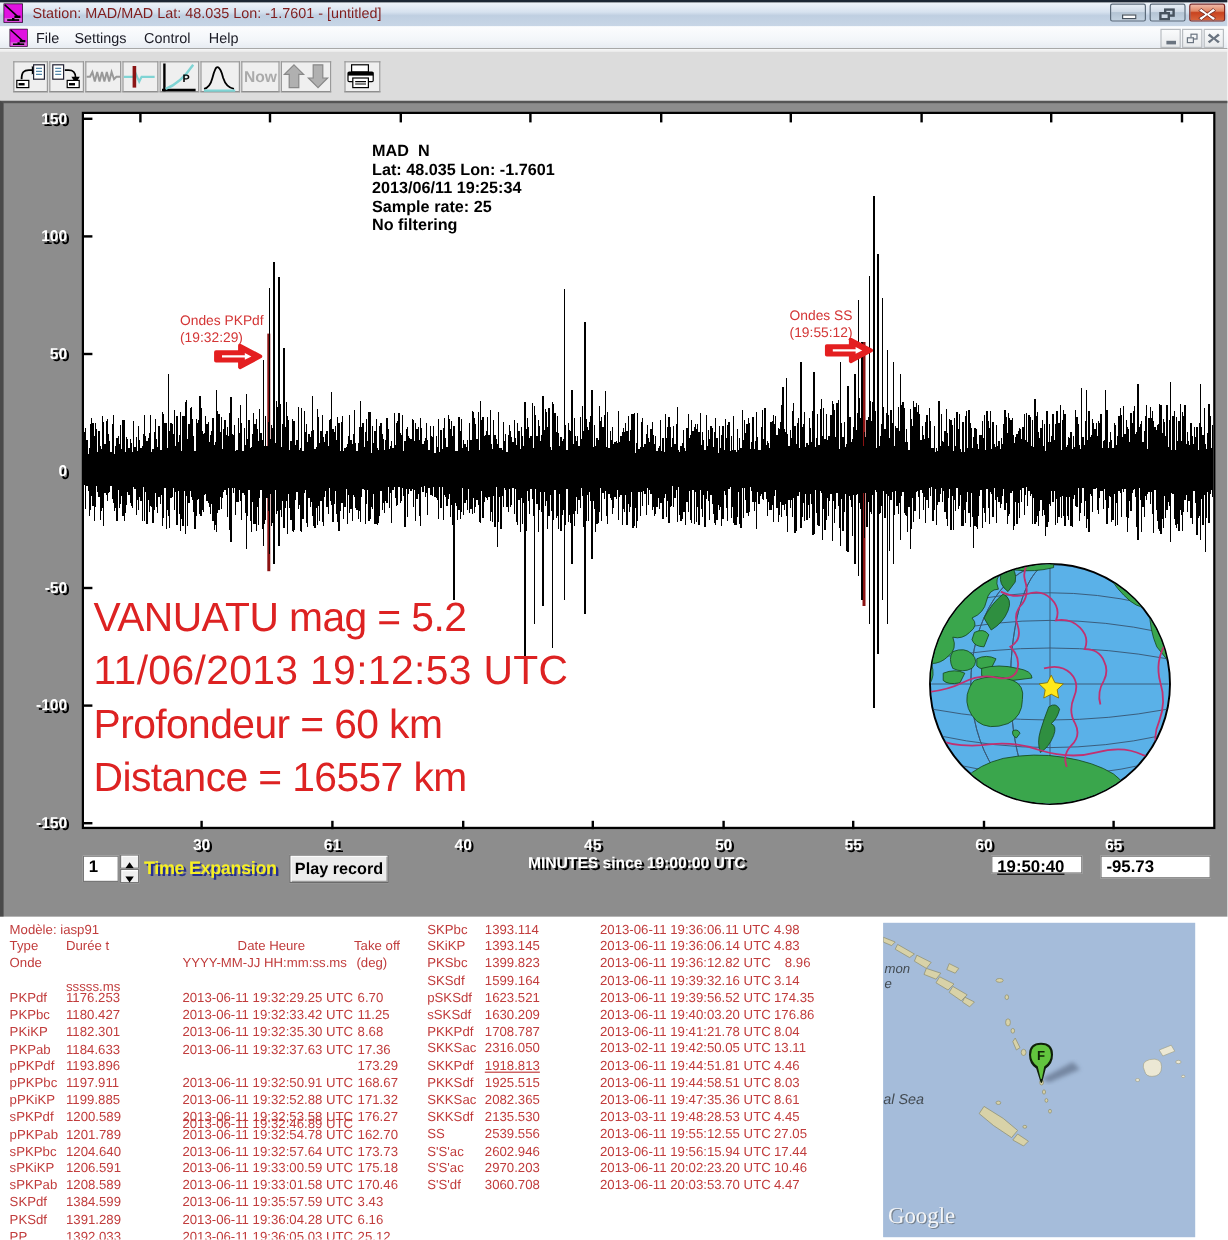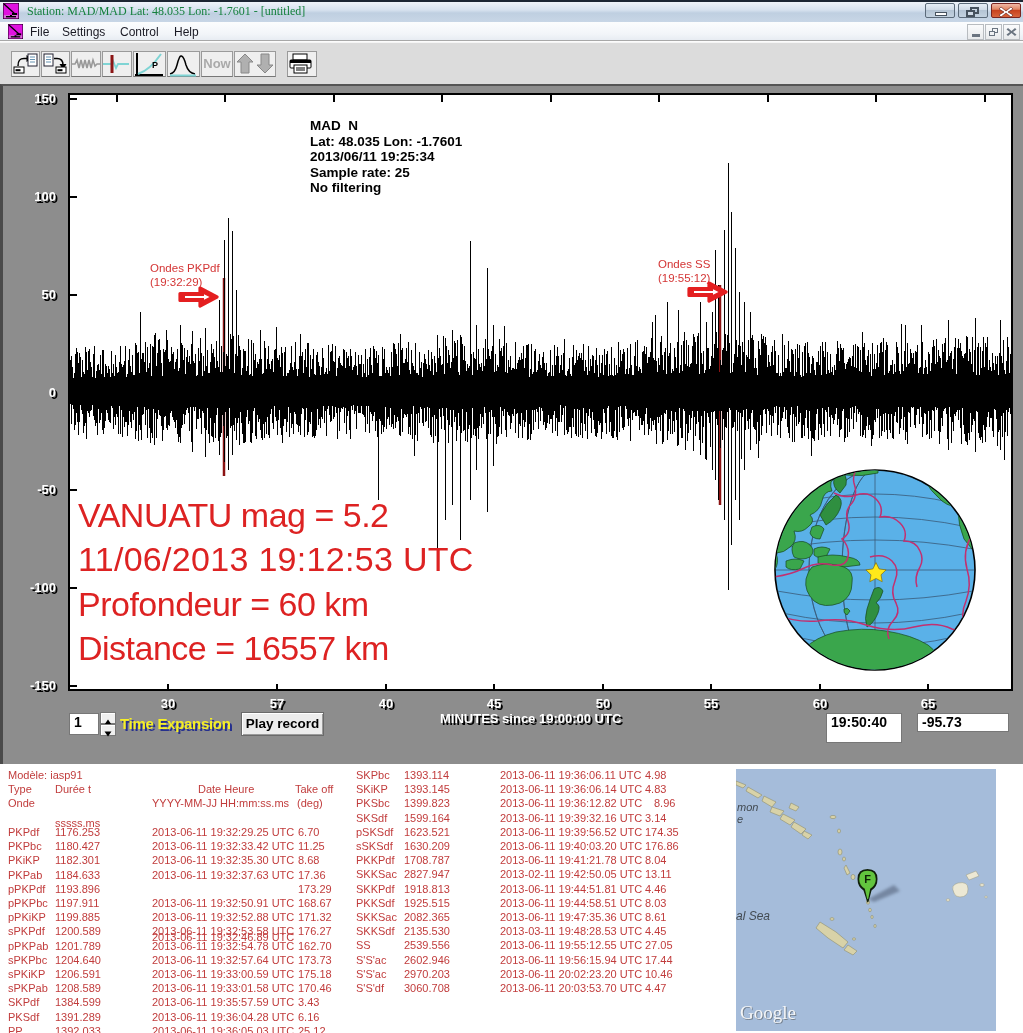--- a/index.html
+++ b/index.html
@@ -2,21 +2,21 @@
 <html><head><meta charset="utf-8"><style>
 html,body{margin:0;padding:0;width:1023px;height:1033px;overflow:hidden;background:#fff;
 font-family:"Liberation Sans",sans-serif;}
 *{box-sizing:border-box;}
 .abs{position:absolute;}
 #root{position:relative;width:1023px;height:1033px;}
 
 #titlebar{left:0;top:0;width:1023px;height:22px;
 background:linear-gradient(#eef3f9 0%,#d7e2ef 40%,#bfcfe1 55%,#c8d6e6 100%);
 border-top:2px solid #1c2633;}
-#titletext{left:27px;top:4px;font-size:12px;color:#15803d;font-family:Liberation Serif, serif;}
+#titletext{left:27px;top:4px;font-size:12px;color:#7f1d1d;}
 .winbtn{top:3px;height:15px;border:1px solid #5c6b7a;border-radius:2px;
 background:linear-gradient(#e6eef6 0%,#cfdae6 45%,#b4c4d4 50%,#c3d2e0 100%);}
 #btnmin{left:925px;width:30px;}
 #btnmax{left:958px;width:30px;}
 #btnclose{left:991px;width:30px;border:1px solid #7a2520;
 background:linear-gradient(#f0b8a6 0%,#e08765 40%,#c8431f 50%,#d8643c 100%);}
 
 #menubar{left:0;top:22px;width:1023px;height:20px;
 background:linear-gradient(#fcfdfe 0%,#f2f5f9 60%,#e4e9f0 100%);}
 .menuitem{top:25px;font-size:12px;color:#1a1a24;}
@@ -256,41 +256,41 @@
 <path d="M96 88 Q110 84 118 92 Q126 100 121 112 Q116 124 122 134 Q127 144 119 152 Q111 160 115 170"></path>
 <path d="M-2 144 Q20 154 44 152 Q70 148 92 156 Q118 164 140 158 Q162 152 178 160 Q188 164 200 156"></path>
 <path d="M198 66 Q188 82 193 100 Q198 116 192 132 Q186 146 191 158"></path>
 <path d="M142 -2 Q152 8 164 10 Q176 12 182 22 Q188 30 186 40"></path>
 <path d="M146 98 Q140 108 143 118"></path>
 </g>
 <path d="M102 93.6 l3.1 6.3 7 1 -5.1 4.9 1.2 6.9 -6.2 -3.2 -6.2 3.2 1.2 -6.9 -5.1 -4.9 7 -1 Z" fill="#ffe81a" stroke="#857000" stroke-width="0.7"></path>
 </g>
 </svg>
 <div class="abs xlab" style="left:155px;top:696px;width:26px;text-align:center;">30</div>
-<div class="abs xlab" style="left:264px;top:696px;width:26px;text-align:center;">57</div>
+<div class="abs xlab" style="left:264px;top:696px;width:26px;text-align:center;">61</div>
 <div class="abs xlab" style="left:373px;top:696px;width:26px;text-align:center;">40</div>
 <div class="abs xlab" style="left:481px;top:696px;width:26px;text-align:center;">45</div>
 <div class="abs xlab" style="left:590px;top:696px;width:26px;text-align:center;">50</div>
 <div class="abs xlab" style="left:698px;top:696px;width:26px;text-align:center;">55</div>
 <div class="abs xlab" style="left:807px;top:696px;width:26px;text-align:center;">60</div>
 <div class="abs xlab" style="left:915px;top:696px;width:26px;text-align:center;">65</div>
 <div class="abs valbox" id="spin">1</div>
 <div class="abs" style="left:100px;top:712px;width:16px;height:12px;background:#efefef;border:1px solid #777;box-shadow:inset 1px 1px 0 #fff;">
 <svg width="14" height="10">
         <path d="M7 2.5 L10.5 7.5 L3.5 7.5 Z" fill="#000"></path>
       </svg></div>
 <div class="abs" style="left:100px;top:724px;width:16px;height:12px;background:#efefef;border:1px solid #777;box-shadow:inset 1px 1px 0 #fff;">
 <svg width="14" height="10">
         <path d="M7 7.5 L10.5 2.5 L3.5 2.5 Z" fill="#000"></path>
       </svg></div>
 
 <div class="abs" id="texp">Time Expansion</div>
 <div class="abs" id="playbtn">Play record</div>
 <div class="abs" id="minutes">MINUTES since 19:00:00 UTC</div>
-<div class="abs valbox" style="left:826px;top:713px;width:76px;height:30px;">19:50:40</div>
+<div class="abs valbox" style="left:826px;top:713px;width:76px;height:15px;text-decoration:underline;">19:50:40</div>
 <div class="abs valbox" style="left:917px;top:713px;width:92px;height:19px;">-95.73</div>
 
 <div class="abs" id="bottom"></div>
 <div class="abs tbl" style="left:8px;top:768px;">Modèle: iasp91</div>
 <div class="abs tbl" style="left:8px;top:782px;">Type</div>
 <div class="abs tbl" style="left:55px;top:782px;">Durée t</div>
 <div class="abs tbl" style="left:198px;top:782px;">Date Heure</div>
 <div class="abs tbl" style="left:295px;top:782px;">Take off</div>
 <div class="abs tbl" style="left:8px;top:796px;">Onde</div>
 <div class="abs tbl" style="left:55px;top:816px;">sssss.ms</div>
@@ -378,25 +378,25 @@
 <div class="abs tbl" style="left:645px;top:825px;">174.35</div>
 <div class="abs tbl" style="left:356px;top:839px;">sSKSdf</div>
 <div class="abs tbl" style="left:404px;top:839px;">1630.209</div>
 <div class="abs tbl" style="left:500px;top:839px;">2013-06-11 19:40:03.20 UTC</div>
 <div class="abs tbl" style="left:645px;top:839px;">176.86</div>
 <div class="abs tbl" style="left:356px;top:853px;">PKKPdf</div>
 <div class="abs tbl" style="left:404px;top:853px;">1708.787</div>
 <div class="abs tbl" style="left:500px;top:853px;">2013-06-11 19:41:21.78 UTC</div>
 <div class="abs tbl" style="left:645px;top:853px;">8.04</div>
 <div class="abs tbl" style="left:356px;top:867px;">SKKSac</div>
-<div class="abs tbl" style="left:404px;top:867px;">2827.947</div>
+<div class="abs tbl" style="left:404px;top:867px;">2316.050</div>
 <div class="abs tbl" style="left:500px;top:867px;">2013-02-11 19:42:50.05 UTC</div>
 <div class="abs tbl" style="left:645px;top:867px;">13.11</div>
 <div class="abs tbl" style="left:356px;top:882px;">SKKPdf</div>
-<div class="abs tbl" style="left:404px;top:882px;">1918.813</div>
+<div class="abs tbl" style="left:404px;top:882px;text-decoration:underline;">1918.813</div>
 <div class="abs tbl" style="left:500px;top:882px;">2013-06-11 19:44:51.81 UTC</div>
 <div class="abs tbl" style="left:645px;top:882px;">4.46</div>
 <div class="abs tbl" style="left:356px;top:896px;">PKKSdf</div>
 <div class="abs tbl" style="left:404px;top:896px;">1925.515</div>
 <div class="abs tbl" style="left:500px;top:896px;">2013-06-11 19:44:58.51 UTC</div>
 <div class="abs tbl" style="left:645px;top:896px;">8.03</div>
 <div class="abs tbl" style="left:356px;top:910px;">SKKSac</div>
 <div class="abs tbl" style="left:404px;top:910px;">2082.365</div>
 <div class="abs tbl" style="left:500px;top:910px;">2013-06-11 19:47:35.36 UTC</div>
 <div class="abs tbl" style="left:645px;top:910px;">8.61</div>

